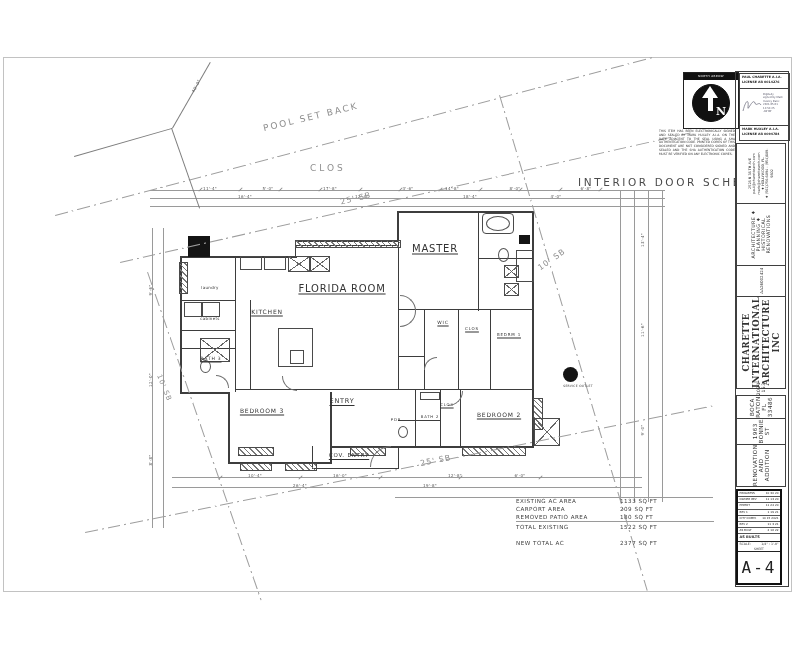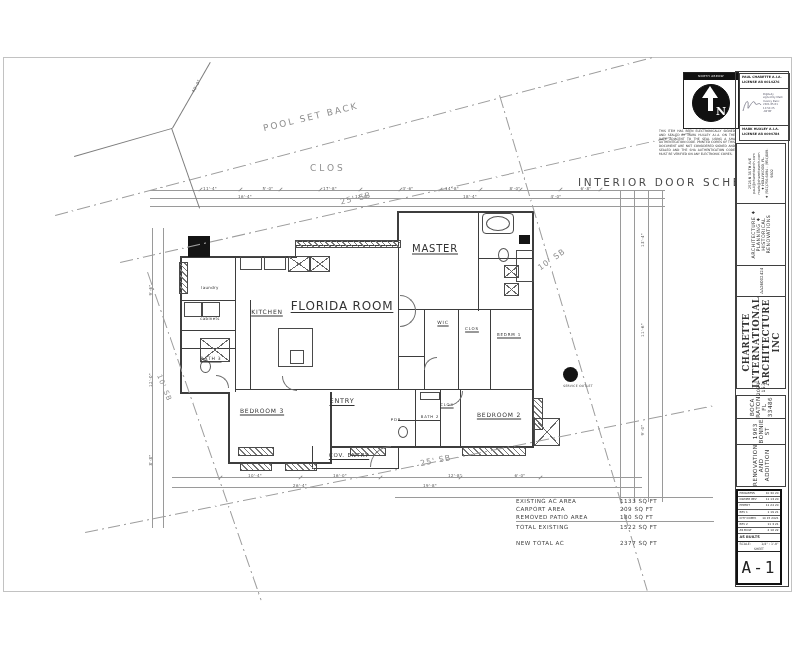--- a/index.html
+++ b/index.html
@@ -179,21 +179,21 @@
       <div class="dd" style="left: 55px; top: 215px; width: 620px; transform: rotate(-14.8deg);"></div>
       <div class="dd" style="left: 120px; top: 262px; width: 585px; transform: rotate(-12.8deg);"></div>
       <div class="dd" style="left: 500px; top: 95px; width: 517px; transform: rotate(73.4deg);"></div>
       <div class="dd" style="left: 148px; top: 272px; width: 347px; transform: rotate(70.9deg);"></div>
       <div class="dd" style="left: 85px; top: 532px; width: 640px; transform: rotate(-11.4deg);"></div>
       <div class="sd" style="left: 74px; top: 156px; width: 102px; transform: rotate(-16deg);"></div>
       <div class="sd" style="left: 172px; top: 128px; width: 85px; transform: rotate(70.7deg);"></div>
       <div class="sd" style="left: 172px; top: 128px; width: 76px; transform: rotate(-60.1deg);"></div>
       <div class="rlbl und" style="left: 435px; top: 239px; font-size: 10px; margin-top: 9px;">MASTER</div>
       <div class="rlbl und" style="left: 267px; top: 311px; font-size: 6px;">KITCHEN</div>
-      <div class="rlbl und" style="left: 342px; top: 306px; font-size: 12px;">FLORIDA ROOM</div>
+      <div class="rlbl und" style="left: 342px; top: 288px; font-size: 10px;">FLORIDA ROOM</div>
       <div class="rlbl und" style="left: 443px; top: 322px; font-size: 4.5px;">WIC</div>
       <div class="rlbl und" style="left: 472px; top: 328px; font-size: 4px;">CLOS</div>
       <div class="rlbl und" style="left: 509px; top: 334px; font-size: 4px;">BEDRM 1</div>
       <div class="rlbl und" style="left: 211px; top: 358px; font-size: 4.5px;">BATH 3</div>
       <div class="rlbl und" style="left: 262px; top: 410px; font-size: 6px;">BEDROOM 3</div>
       <div class="rlbl und" style="left: 342px; top: 401px; font-size: 6.5px;">ENTRY</div>
       <div class="rlbl und" style="left: 349px; top: 455px; font-size: 5.5px;">COV. ENTRY</div>
       <div class="rlbl" style="left: 396px; top: 419px; font-size: 3.8px;">PDR</div>
       <div class="rlbl" style="left: 430px; top: 416px; font-size: 3.8px;">BATH 2</div>
       <div class="rlbl und" style="left: 447px; top: 404px; font-size: 3.8px;">CLOS</div>
@@ -328,16 +328,16 @@
           <span>AS BUILT</span>
           <span>2-16-22</span>
         </div>
       </div>
     <div class="asb">AS BUILTS</div>
     <div class="scl">
       <span>SCALE:</span>
       <span>1/4" : 1'-0"</span>
     </div>
     <div class="sht">SHEET</div>
-    <div class="a1">A-1</div>
+    <div class="a1">A-4</div>
   </div>
 
 </div>
 
 </body></html>

